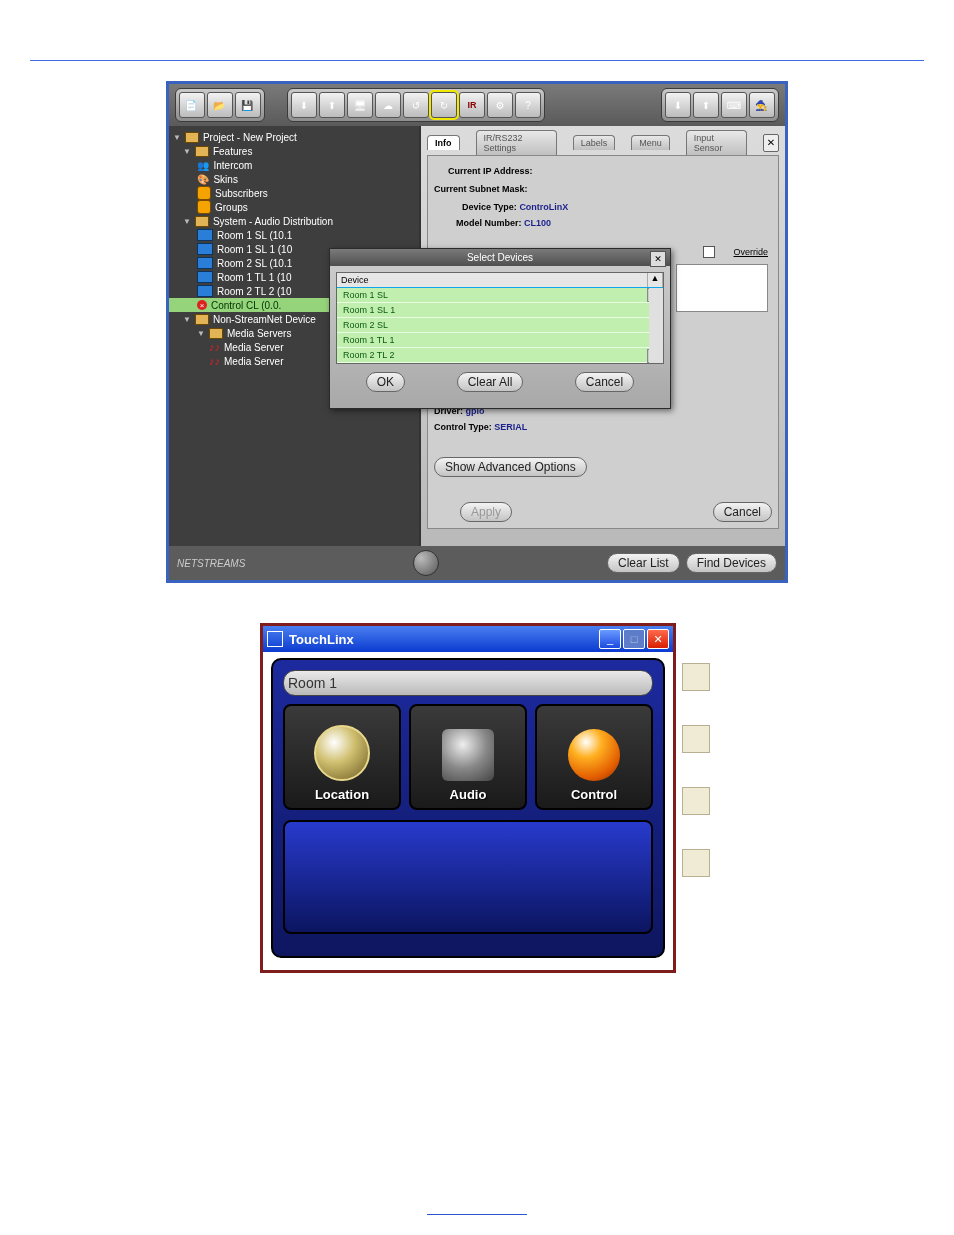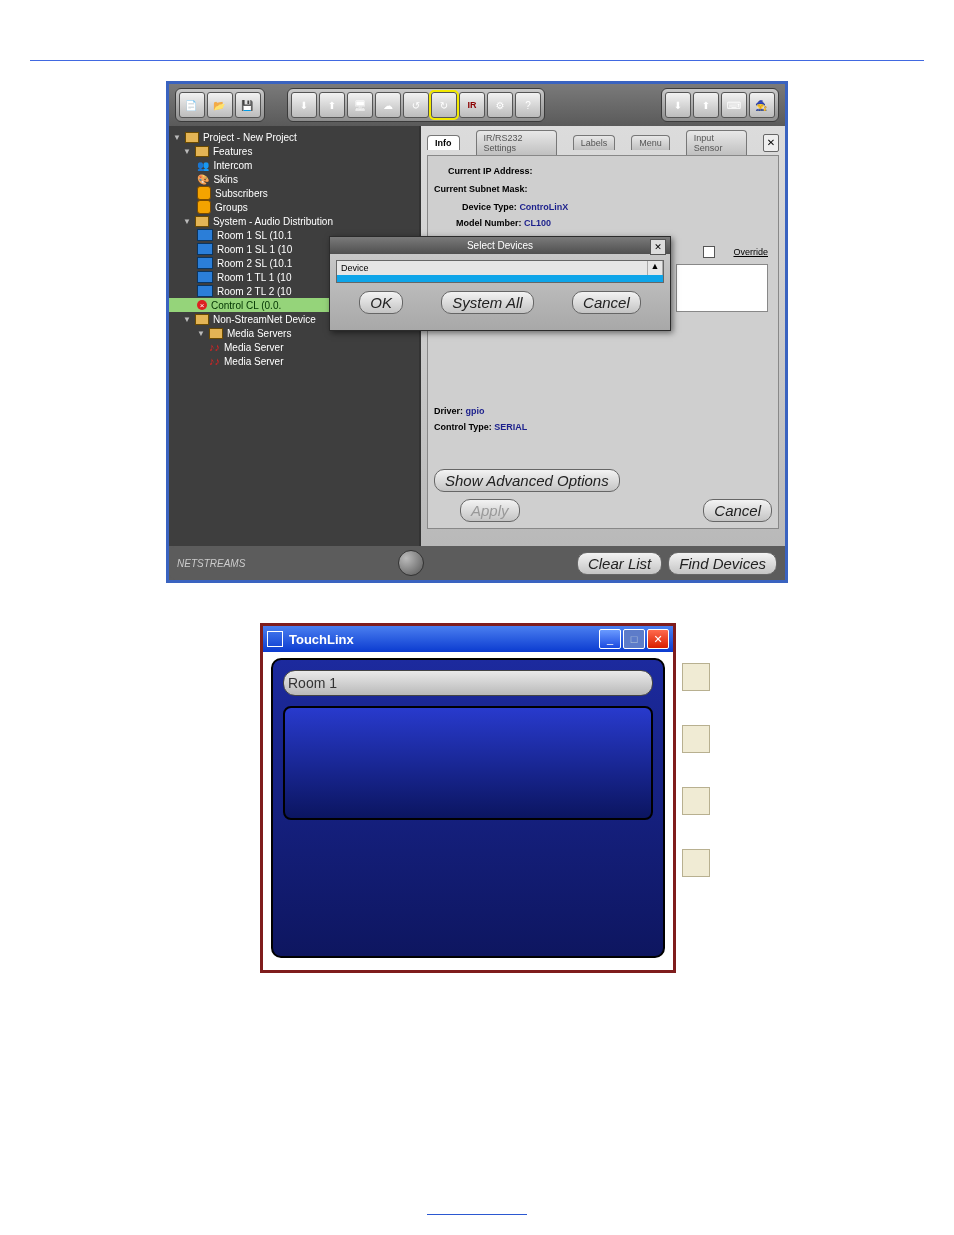--- a/index.html
+++ b/index.html
@@ -30,38 +30,38 @@
   .tabs { display:flex; gap:16px; padding:4px 6px 0 6px; align-items:center; }
   .tab { background:linear-gradient(#e8e8e8,#c0c0c0); border:1px solid #777; border-bottom:none; border-radius:4px 4px 0 0; padding:2px 7px; font-size:9px; color:#555; }
   .tab.active { background:#fff; color:#000; font-weight:bold; }
   .tab-close { margin-left:auto; width:16px; height:16px; border:1px solid #666; background:#eee; display:flex; align-items:center; justify-content:center; font-size:10px; border-radius:2px; }
   .info { background:#cfcfcf; border:1px solid #888; margin:0 6px; padding:6px; font-size:9px; height:360px; position:relative; }
   .info b { color:#000; }
   .info .val { color:#1b1f8c; font-weight:bold; }
   .override { position:absolute; right:10px; top:90px; display:flex; align-items:center; gap:18px; font-size:9px;text-decoration:underline; }
   .override .cb { width:10px;height:10px;border:1px solid #555;background:#fff; }
   .white-box { position:absolute; right:10px; top:108px; width:90px; height:46px; background:#fff; border:1px solid #888; }
-  .adv-btn,.apply-btn,.cancel-btn2,.pill-btn { background:linear-gradient(#f3f3f3,#c4c4c4); border:1px solid #666; border-radius:10px; padding:2px 10px; font-size:15px; color:#222;font-style:italic; }
+  .adv-btn,.apply-btn,.cancel-btn2,.pill-btn { background:linear-gradient(#f3f3f3,#c4c4c4); border:1px solid #666; border-radius:10px; padding:2px 10px; font-size:12px; color:#222; }
   .apply-btn{color:#999;}
-  .adv-btn{position:absolute;left:6px;bottom:36px}
+  .adv-btn{position:absolute;left:6px;bottom:51px}
   .apply-btn{position:absolute;left:32px;bottom:6px}
   .cancel-btn2{position:absolute;right:6px;bottom:6px}
 
   .footer1 { display:flex; align-items:center; padding:4px 8px; background:#5c5c5c;border-radius:8px; }
   .footer1 .logo { font-style:italic; font-size:10px; color:#ccc; }
   .footer1 .sep { flex:1; }
   .knob { width:24px;height:24px;border-radius:50%;background:radial-gradient(circle at 30% 30%,#bbb,#555);border:1px solid #333;margin:0 10px; }
 
   
-  .modal { position:absolute; left:160px; top:152px; width:340px; background:linear-gradient(#cfcfcf,#a8a8a8); border:1px solid #2b2b2b; box-shadow:2px 2px 6px rgba(0,0,0,0.5); }
+  .modal { position:absolute; left:160px; top:164px; width:340px; background:linear-gradient(#cfcfcf,#a8a8a8); border:1px solid #2b2b2b; box-shadow:2px 2px 6px rgba(0,0,0,0.5); }
   .modal-title { background:linear-gradient(#7a7a7a,#4f4f4f); color:#fff; text-align:center; padding:3px; font-size:10px; position:relative; }
   .modal-x { position:absolute;right:4px;top:2px;width:14px;height:14px;background:#ddd;border:1px solid #555;display:flex;align-items:center;justify-content:center;font-size:9px;color:#000; }
   .modal-body { padding:6px; }
   .dev-table { background:#fff; border:1px solid #666; }
-  .dev-head { display:flex; background:#e6e6e6; border-bottom:7px solid #0ea5e9; font-size:9px; color:#000; }
+  .dev-head { display:flex; background:#e6e6e6; border-bottom:1px solid #0ea5e9; font-size:9px; color:#000; }
   .dev-head .c1{flex:1;padding:2px 4px;border-right:1px solid #aaa}
   .dev-head .c2{width:14px;text-align:center;border-right:1px solid #aaa}
   .dev-list { max-height:88px; overflow:hidden; border-right:14px solid #e0e0e0; position:relative; }
   .dev-row { background:#c1efb0; color:#0b5b0b; font-size:9px; padding:2px 6px; border-bottom:1px solid #e8ffe0; }
   .scroll-arr { position:absolute;right:-14px;width:14px;height:12px;background:#ccc;border:1px solid #888;display:flex;align-items:center;justify-content:center;font-size:8px;color:#333 }
   .scroll-arr.up{top:0}.scroll-arr.down{bottom:0}
   .modal-btns { display:flex; justify-content:space-around; padding:8px 4px 10px; }
 
   
   .app2-wrap { margin-left:260px; margin-bottom:60px; }
@@ -248,44 +248,67 @@
     <div class="modal-title">
       <span>Select Devices</span>
       <div class="modal-x">✕</div>
     </div>
     <div class="modal-body">
       <div class="dev-table">
         <div class="dev-head">
           <div class="c1">Device</div>
           <div class="c2">▲</div>
         </div>
+        <div class="dev-list">
+          <div class="scroll-arr up">▲</div>
+          <div class="dev-row">Room 1 SL</div>
+          <div class="dev-row">Room 1 SL 1</div>
+          <div class="dev-row">Room 2 SL</div>
+          <div class="dev-row">Room 1 TL 1</div>
+          <div class="dev-row">Room 2 TL 2</div>
+          <div class="scroll-arr down">▼</div>
+        </div>
       </div>
       <div class="modal-btns">
         <button class="pill-btn">OK</button>
-        <button class="pill-btn">System All</button>
+        <button class="pill-btn">Clear All</button>
         <button class="pill-btn">Cancel</button>
       </div>
     </div>
   </div>
 </div>
 
 <div class="app2-wrap">
   <div class="app2-outer">
     <div class="app2">
       <div class="titlebar2">
         <div class="ic"></div>
         <div class="t">TouchLinx</div>
         <div class="win-btns">
           <div class="win-btn">_</div>
           <div class="win-btn dis">□</div>
           <div class="win-btn close">✕</div>
         </div>
       </div>
       <div class="client">
         <div class="room-label">Room 1</div>
+        <div class="tiles">
+          <div class="tile">
+            <div class="art loc"></div>
+            <span>Location</span>
+          </div>
+          <div class="tile">
+            <div class="art aud"></div>
+            <span>Audio</span>
+          </div>
+          <div class="tile">
+            <div class="art ctrl"></div>
+            <span>Control</span>
+          </div>
+        </div>
         <div class="bottom-panel"></div>
       </div>
     </div>
     <div class="side-pads">
       <div class="pad"></div>
       <div class="pad"></div>
       <div class="pad"></div>
       <div class="pad"></div>
     </div>
   </div>

